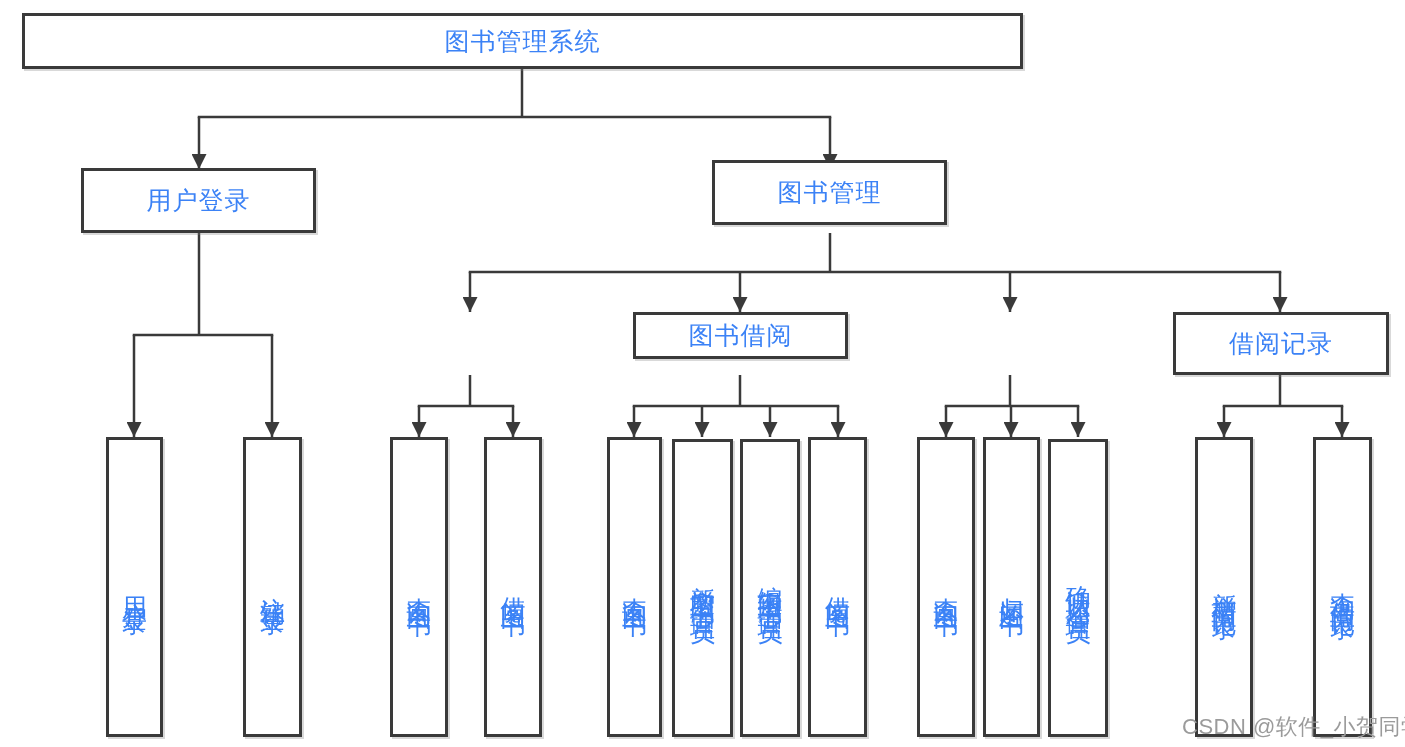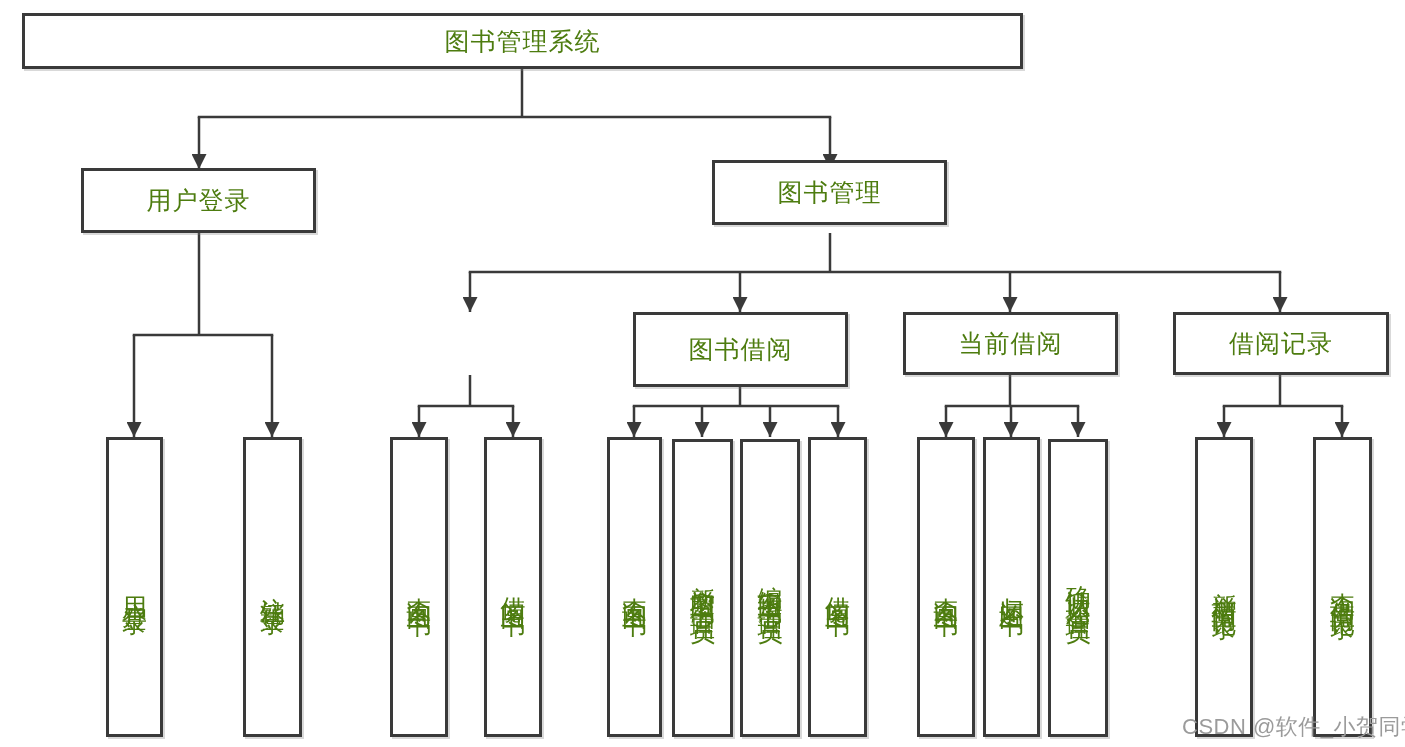--- a/index.html
+++ b/index.html
@@ -23,21 +23,21 @@
   }
   .node {
     position: absolute;
     box-sizing: border-box;
     background: #ffffff;
     border: 3px solid #3a3a3a;
     box-shadow: 2px 2px 0 rgba(130,130,130,0.30);
     display: flex;
     align-items: center;
     justify-content: center;
-    color: #4d7c0f;
+    color: #3b82f6;
   }
   .h-label {
     font-size: 25px;
     letter-spacing: 1px;
     white-space: nowrap;
   }
   .v-label {
     writing-mode: vertical-rl;
     text-orientation: mixed;
     font-size: 25px;
@@ -116,25 +116,22 @@
     <span class="h-label">图书管理系统</span>
   </div>
 
   <div class="node" style="left:81px; top:168px; width:235px; height:65px">
     <span class="h-label">用户登录</span>
   </div>
   <div class="node" style="left:712px; top:160px; width:235px; height:65px">
     <span class="h-label">图书管理</span>
   </div>
 
-  <div class="node" style="left:633px; top:312px; width:215px; height:75px">
+  <div class="node" style="left:633px; top:312px; width:215px; height:47px">
     <span class="h-label">图书借阅</span>
-  </div>
-  <div class="node" style="left:903px; top:312px; width:215px; height:63px">
-    <span class="h-label">当前借阅</span>
   </div>
   <div class="node" style="left:1173px; top:312px; width:216px; height:63px">
     <span class="h-label">借阅记录</span>
   </div>
 
   <div class="node" style="left:106px; top:437px; width:57px; height:300px">
     <span class="v-label">用户登录</span>
   </div>
   <div class="node" style="left:243px; top:437px; width:59px; height:300px">
     <span class="v-label">注销登录</span>

